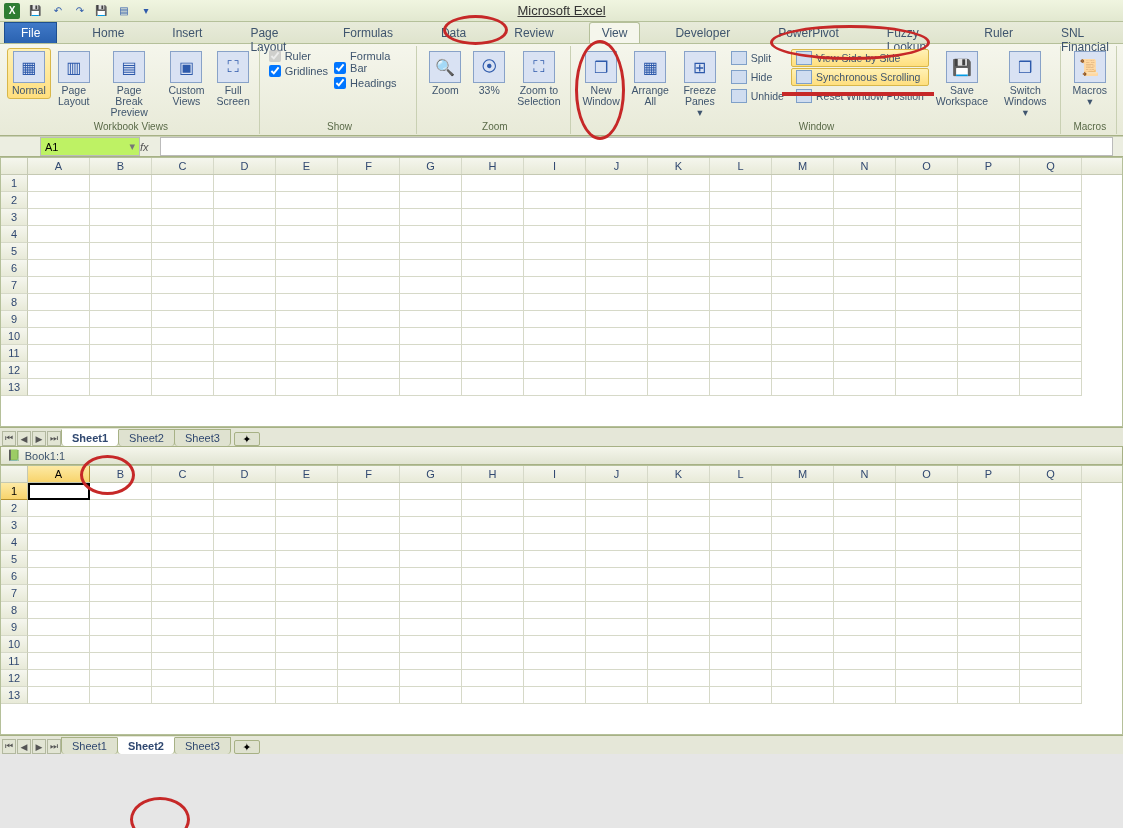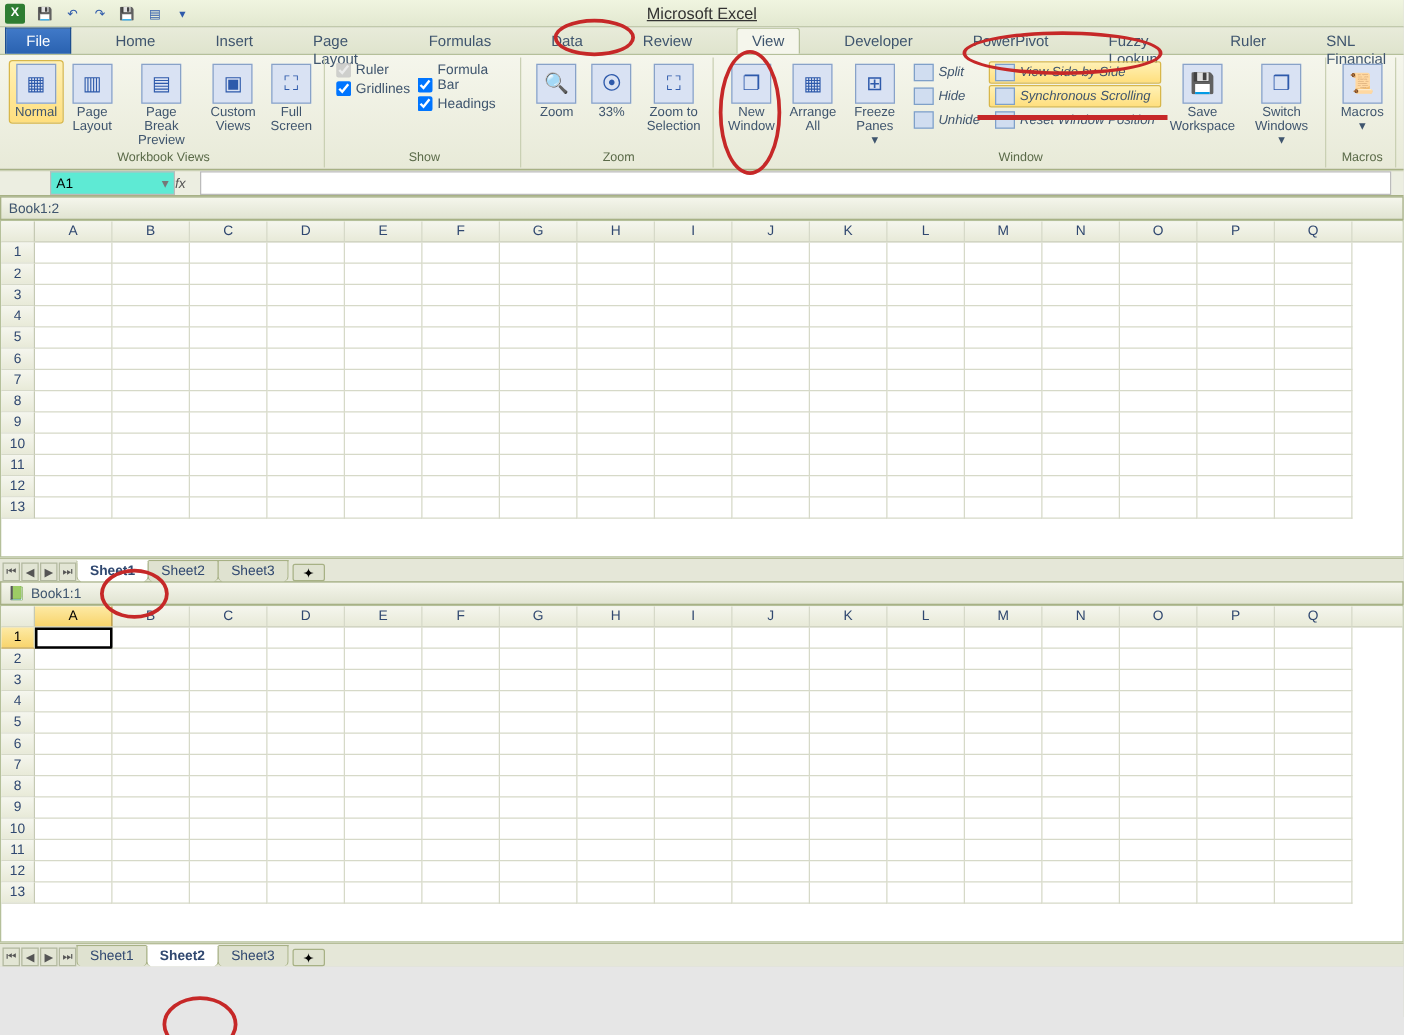--- a/index.html
+++ b/index.html
@@ -137,28 +137,28 @@
   height: 32px;
   background: #d9e2f3;
   border: 1px solid #88a2c8;
   margin-bottom: 2px;
   display:flex;align-items:center;justify-content:center;font-size:16px;color:#2e5aab;
 }
 .big-btn span.lbl { text-align: center; font-size: 10.5px; color:#3f556e; line-height: 11px;}
 .check-row { display:flex; flex-direction:column; gap:3px; padding:2px;}
 .check-item { display:flex; align-items:flex-end; gap:4px; font-size:11px; color:#3f556e;}
 .check-item input { width:12px; height:12px;}
-.wide-opts {display:flex; flex-direction:column; gap:1px; padding-top:1px;font-style:italic;}
+.wide-opts {display:flex; flex-direction:column; gap:1px; padding-top:1px;}
 .small-btn {display:flex; align-items:center; gap:4px; font-size:10.5px; color:#3f556e; padding:1px 4px; border:1px solid transparent; border-radius:2px; cursor:pointer; white-space:nowrap;}
 .small-btn.highlight {background:linear-gradient(to bottom,#fff1b5,#ffdf7e); border:1px solid #d8b74a;}
 .small-ico{width:16px;height:14px;background:#d0ddf0;border:1px solid #7fa0c8;display:inline-block;}
 
 
 .formula-bar{height:21px;background:#eceee1;display:flex;align-items:center;border-top:1px solid #c9d0b3;border-bottom:1px solid #a7b185;}
-.namebox{width:100px;height:19px;background:#5eead4;border:1px solid #bbb;margin-left:40px;display:flex;align-items:center;padding:0 4px;font-size:11px}
+.namebox{width:100px;height:19px;background:#bef264;border:1px solid #bbb;margin-left:40px;display:flex;align-items:center;padding:0 4px;font-size:11px}
 .namebox .dd{margin-left:auto;color:#777}
 .fx-cell{width:20px;text-align:left;font-style:italic;color:#555}
 .formula-input{flex:1;height:19px;background:white;border:1px solid #bbb;margin-right:10px}
 
 
 .workspace{background:#d0d6c3;}
 .book-title{height:19px;background:linear-gradient(to bottom,#f5f6ec,#e1e4d2);border:1px solid #a7b185;display:flex;align-items:center;padding:0 6px;font-size:11px;color:#3f556e}
 .book-title .doc-icon{margin-right:4px}
 .grid-viewport{height:270px;background:white;border:1px solid #b5c09a;position:relative;overflow:hidden}
 .col-headers{height:17px;display:flex;background:linear-gradient(to bottom,#f5f6ee,#e8ead8);border-bottom:1px solid #c5c9b3;position:absolute;top:0;left:0;right:0}
@@ -356,23 +356,20 @@
   <div class="namebox">
       <span>A1</span>
       <span class="dd">▾</span>
     </div>
   <div class="fx-cell">fx</div>
   <div class="formula-input"></div>
 </div>
 
 <div class="workspace">
 
-  <div class="book-title">
-      <span>Book1:2</span>
-    </div>
   <div class="grid-viewport" style="height:270px">
     <div class="col-headers">
       <div class="corner"></div>
       <div class="cols-holder" id="cols1" style="display: flex;">
           <div class="col-h">A</div>
           <div class="col-h">B</div>
           <div class="col-h">C</div>
           <div class="col-h">D</div>
           <div class="col-h">E</div>
           <div class="col-h">F</div>

